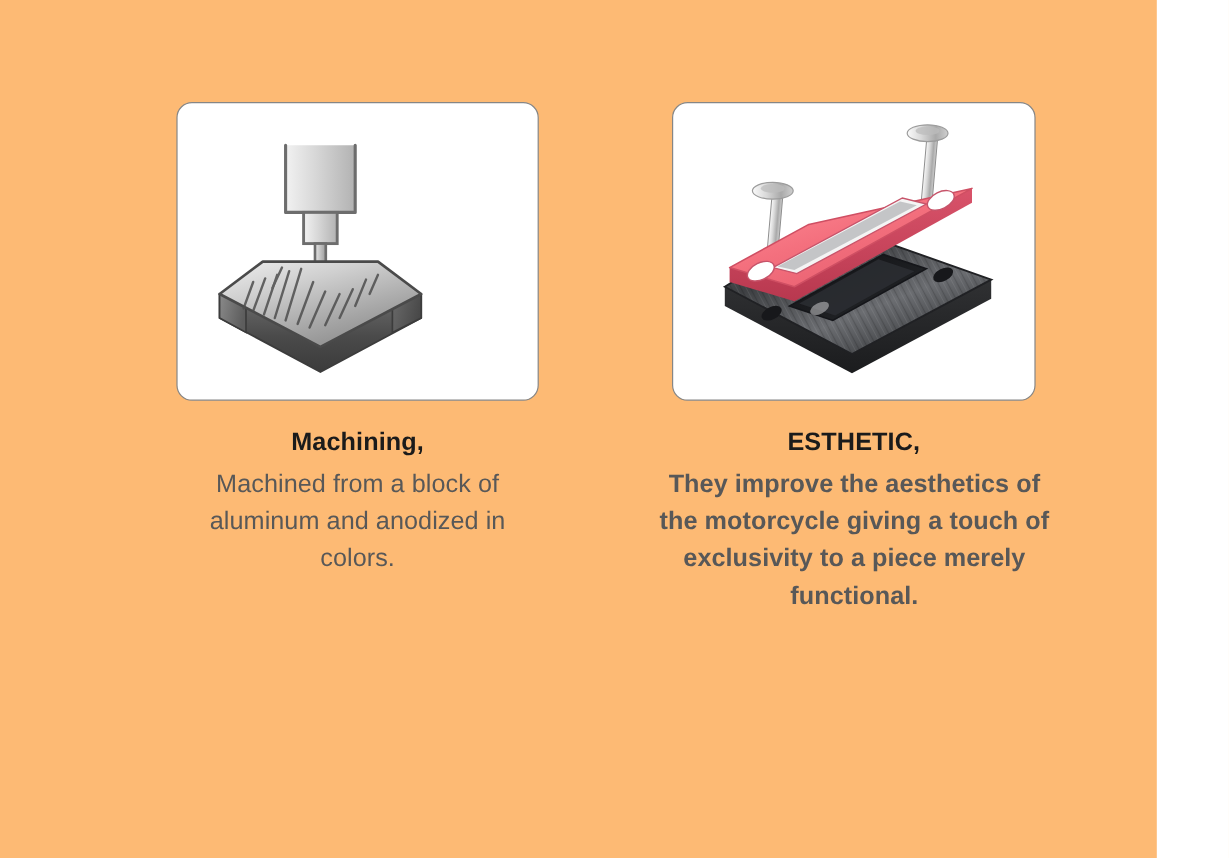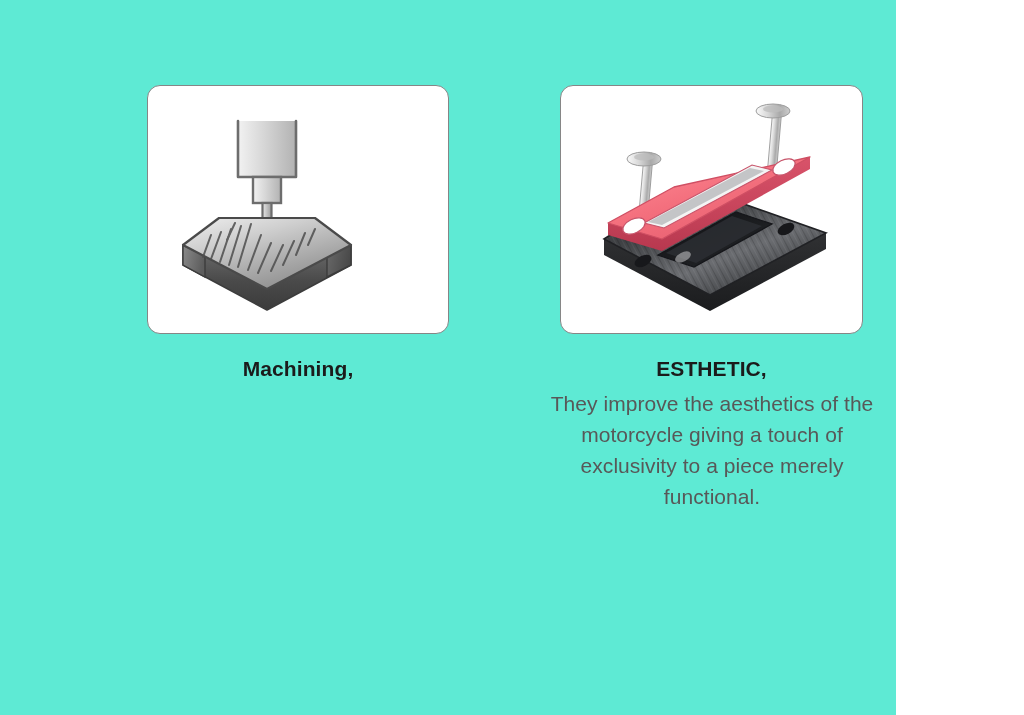--- a/index.html
+++ b/index.html
@@ -10,23 +10,23 @@
   body {
     width: 1024px;
     height: 715px;
     font-family: "Liberation Sans", sans-serif;
     -webkit-font-smoothing: antialiased;
     overflow: hidden;
   }
 
   .page {
     position: relative;
-    width: 896px;
+    width: 964px;
     height: 715px;
-    background: #5eead4;
+    background: #fdba74;
   }
 
   .features {
     position: absolute;
     left: 0;
     top: 0;
     width: 1024px;
     display: flex;
     flex-direction: row;
     align-items: flex-start;
@@ -73,21 +73,21 @@
 
   .feature-desc {
     font-size: 21px;
     font-weight: normal;
     color: #585858;
     line-height: 1.48;
     margin: 0 auto;
     letter-spacing: 0.05px;
   }
   .feature--machining .feature-desc { width: 300px; }
-  .feature--esthetic  .feature-desc { width: 330px; margin-left: -13px; }
+  .feature--esthetic  .feature-desc { width: 330px; margin-left: -13px; font-weight: bold; }
 </style>
 </head>
 <body>
 
 <div class="page">
   <div class="features">
 
     <div class="feature feature--machining">
 
       <div class="card">
@@ -157,20 +157,21 @@
               <line x1="130" y1="128" x2="121" y2="150"></line>
               <line x1="60" y1="118" x2="52" y2="135"></line>
               <line x1="140" y1="124" x2="133" y2="140"></line>
             </g>
           </g>
         </svg>
       </div>
 
       <div class="feature-text">
         <div class="feature-title">Machining,</div>
+        <div class="feature-desc">Machined from a block of aluminum and anodized in colors.</div>
       </div>
     </div>
 
     <div class="feature feature--esthetic">
 
       <div class="card">
         <svg class="card-art" width="252" height="222" viewBox="0 0 252 222">
           <defs>
             <linearGradient id="gBaseTop" x1="0.1" y1="0" x2="0.9" y2="1">
               <stop offset="0%" stop-color="#55565a"></stop>

